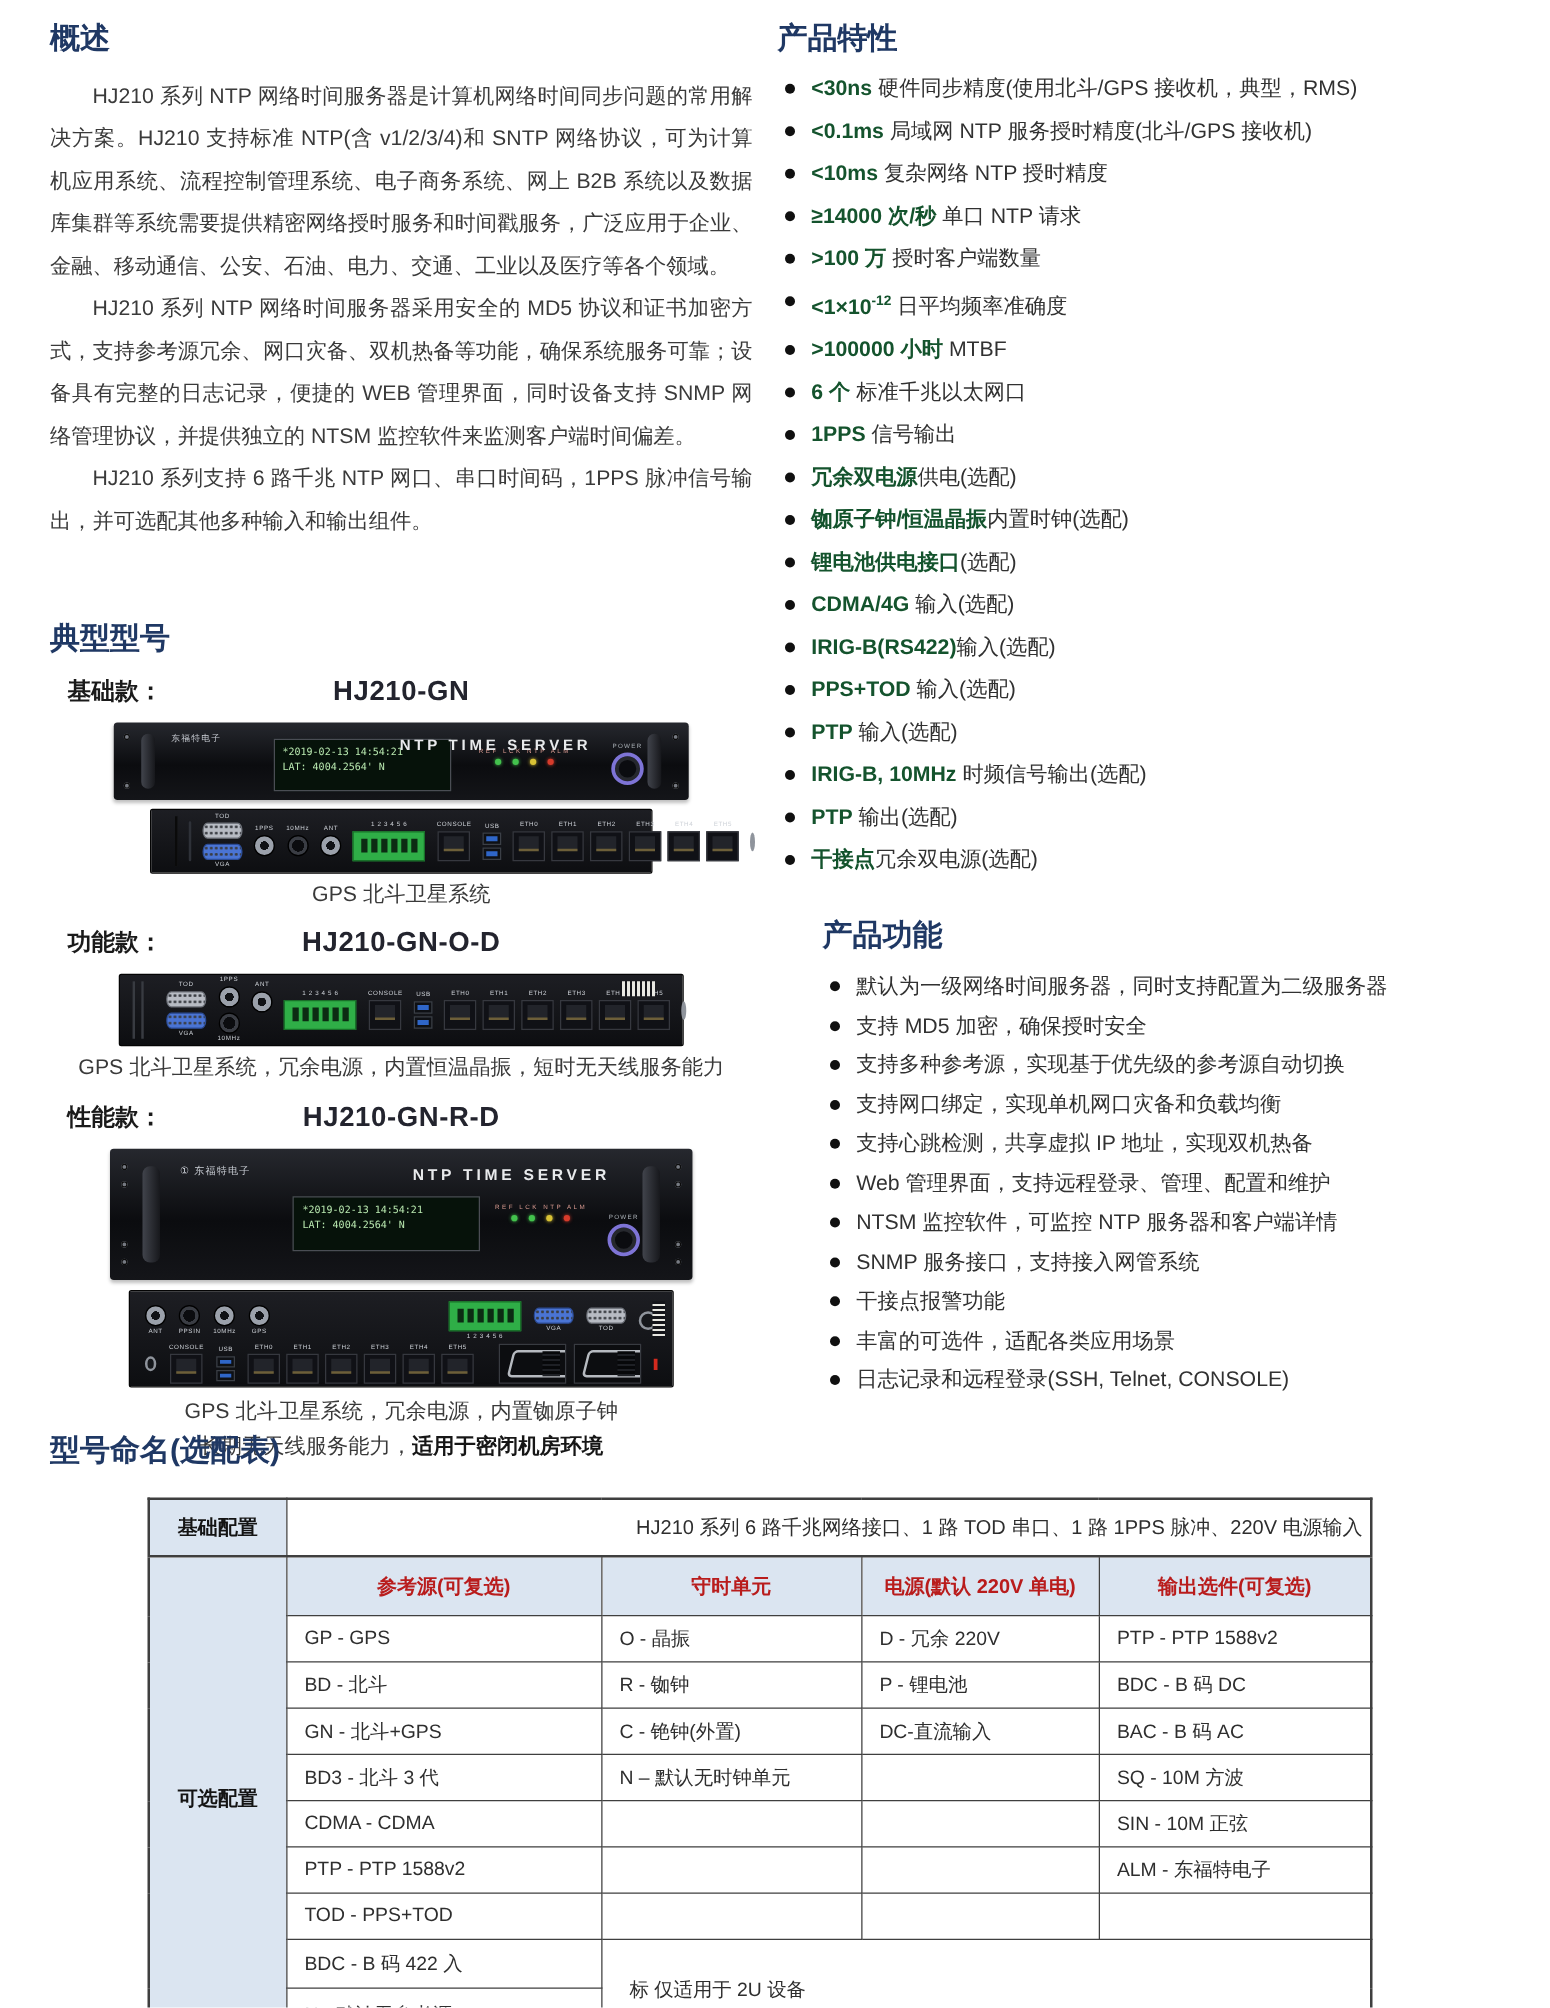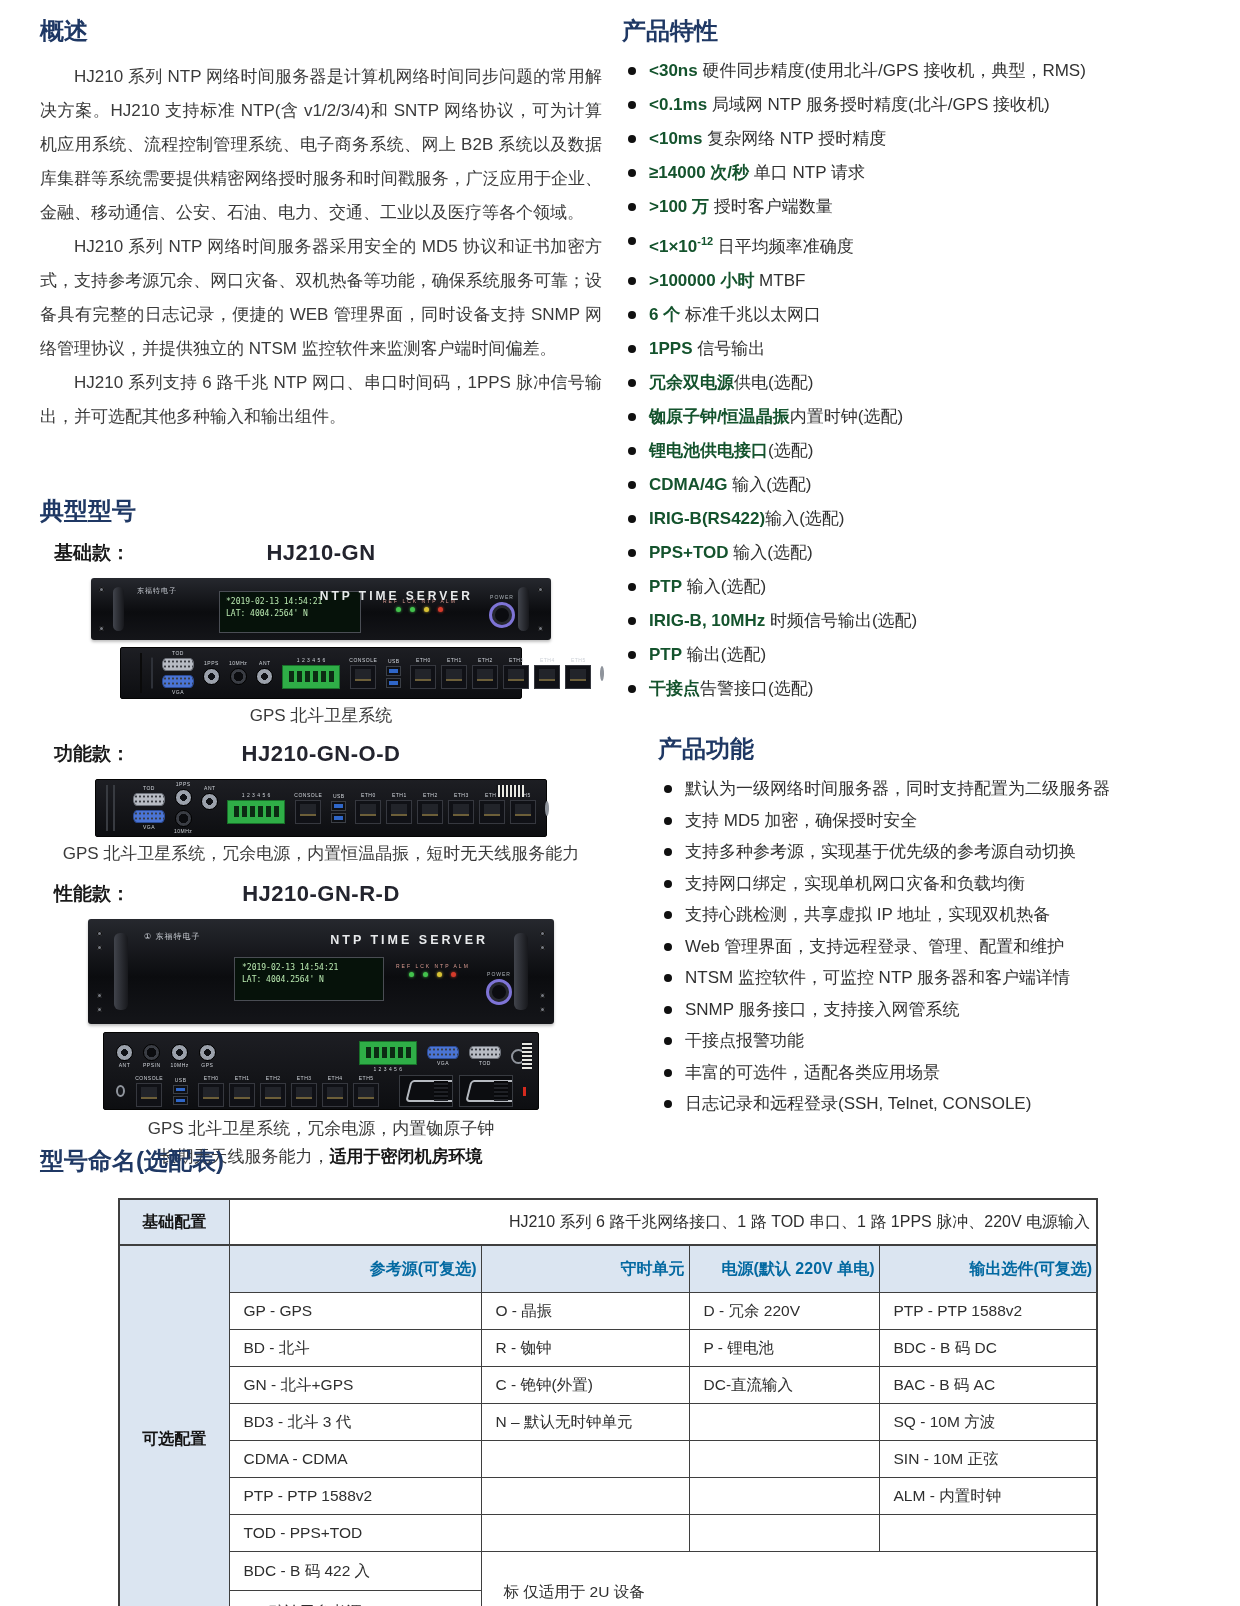--- a/index.html
+++ b/index.html
@@ -75,21 +75,21 @@
   ul.blist{list-style:none;margin:8px 0 0 0;padding:0;}
   ul.blist li{position:relative;padding-left:27px;font-size:17px;color:#313131;line-height:22px;margin-bottom:12px;}
   ul.blist li::before{content:"";position:absolute;left:6px;top:7px;width:8px;height:8px;border-radius:50%;background:#101010;}
   ul.blist li b{color:#14532d;}
   ul.blist li sup{font-size:11px;}
   #functions ul.blist li{margin-bottom:9.5px;}
   
   #naming{position:absolute;left:40px;top:1146px;width:1160px;}
   table.naming{border-collapse:collapse;table-layout:fixed;width:978px;margin:22px 0 0 78px;border:2px solid #3f3f3f;}
   table.naming td,table.naming th{border:1px solid #3f3f3f;font-size:15.5px;color:#2e2e2e;padding:2px 6px 2px 14px;text-align:left;overflow:hidden;white-space:nowrap;}
-  table.naming th{background:#dbe5f1;text-align:right;font-size:16px;color:#0369a1;height:42px;padding:2px 4px;}
+  table.naming th{background:#dbe5f1;text-align:center;font-size:16px;color:#b91c1c;height:42px;padding:2px 4px;}
   table.naming td.lbl{background:#dbe5f1;text-align:center;font-weight:bold;color:#141414;font-size:16px;padding:2px 4px;}
   table.naming td.basev{text-align:right;height:40px;font-size:16px;}
   table.naming tr.baserow{border-bottom:2px solid #3f3f3f;}
   table.naming td.cell{height:32px;}
   table.naming td.note{vertical-align:middle;padding-left:22px;font-size:15.5px;}
 </style>
 </head>
 <body>
 
 <section id="overview">
@@ -433,21 +433,21 @@
       <li><b>1PPS</b><span> 信号输出</span></li>
       <li><b>冗余双电源</b><span>供电(选配)</span></li>
       <li><b>铷原子钟/恒温晶振</b><span>内置时钟(选配)</span></li>
       <li><b>锂电池供电接口</b><span>(选配)</span></li>
       <li><b>CDMA/4G</b><span> 输入(选配)</span></li>
       <li><b>IRIG-B(RS422)</b><span>输入(选配)</span></li>
       <li><b>PPS+TOD</b><span> 输入(选配)</span></li>
       <li><b>PTP</b><span> 输入(选配)</span></li>
       <li><b>IRIG-B, 10MHz</b><span> 时频信号输出(选配)</span></li>
       <li><b>PTP</b><span> 输出(选配)</span></li>
-      <li><b>干接点</b><span>告警接口(选配)</span></li>
+      <li><b>干接点</b><span>冗余双电源(选配)</span></li>
     </ul>
 </section>
 
 <section id="functions">
   <h2 class="sec">产品功能</h2>
   <ul class="blist" id="functions-list">
       <li>默认为一级网络时间服务器，同时支持配置为二级服务器</li>
       <li>支持 MD5 加密，确保授时安全</li>
       <li>支持多种参考源，实现基于优先级的参考源自动切换</li>
       <li>支持网口绑定，实现单机网口灾备和负载均衡</li>
@@ -510,21 +510,21 @@
         <tr>
           <td class="cell">CDMA - CDMA</td>
           <td class="cell"></td>
           <td class="cell"></td>
           <td class="cell">SIN - 10M 正弦</td>
         </tr>
         <tr>
           <td class="cell">PTP - PTP 1588v2</td>
           <td class="cell"></td>
           <td class="cell"></td>
-          <td class="cell">ALM - 内置时钟</td>
+          <td class="cell">ALM - 东福特电子</td>
         </tr>
         <tr>
           <td class="cell">TOD - PPS+TOD</td>
           <td class="cell"></td>
           <td class="cell"></td>
           <td class="cell"></td>
         </tr>
         <tr>
           <td class="cell" style="height: 34px;">BDC - B 码 422 入</td>
           <td class="note" colspan="3" rowspan="2">标  仅适用于 2U 设备</td>

